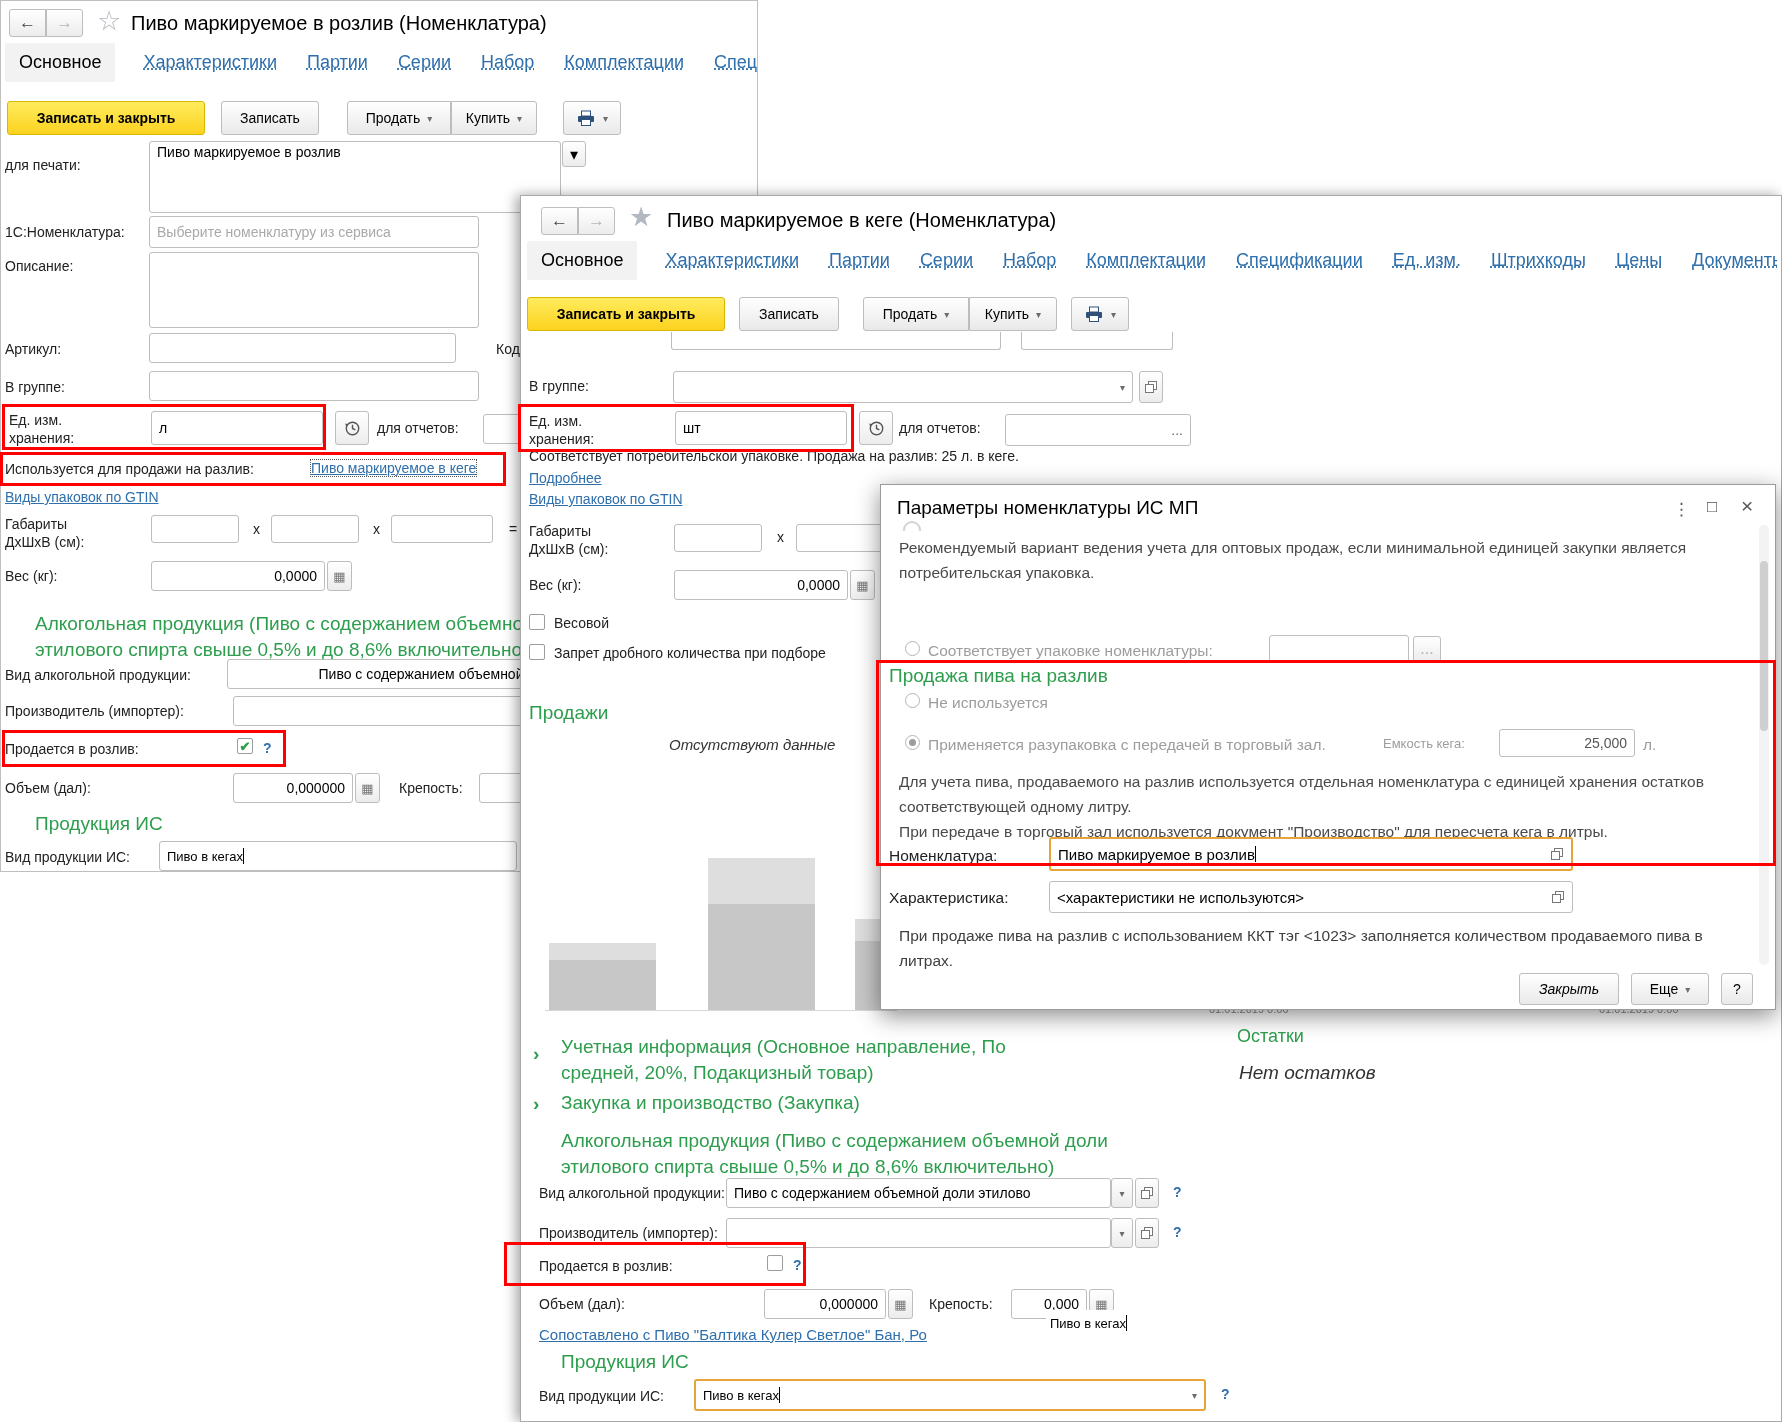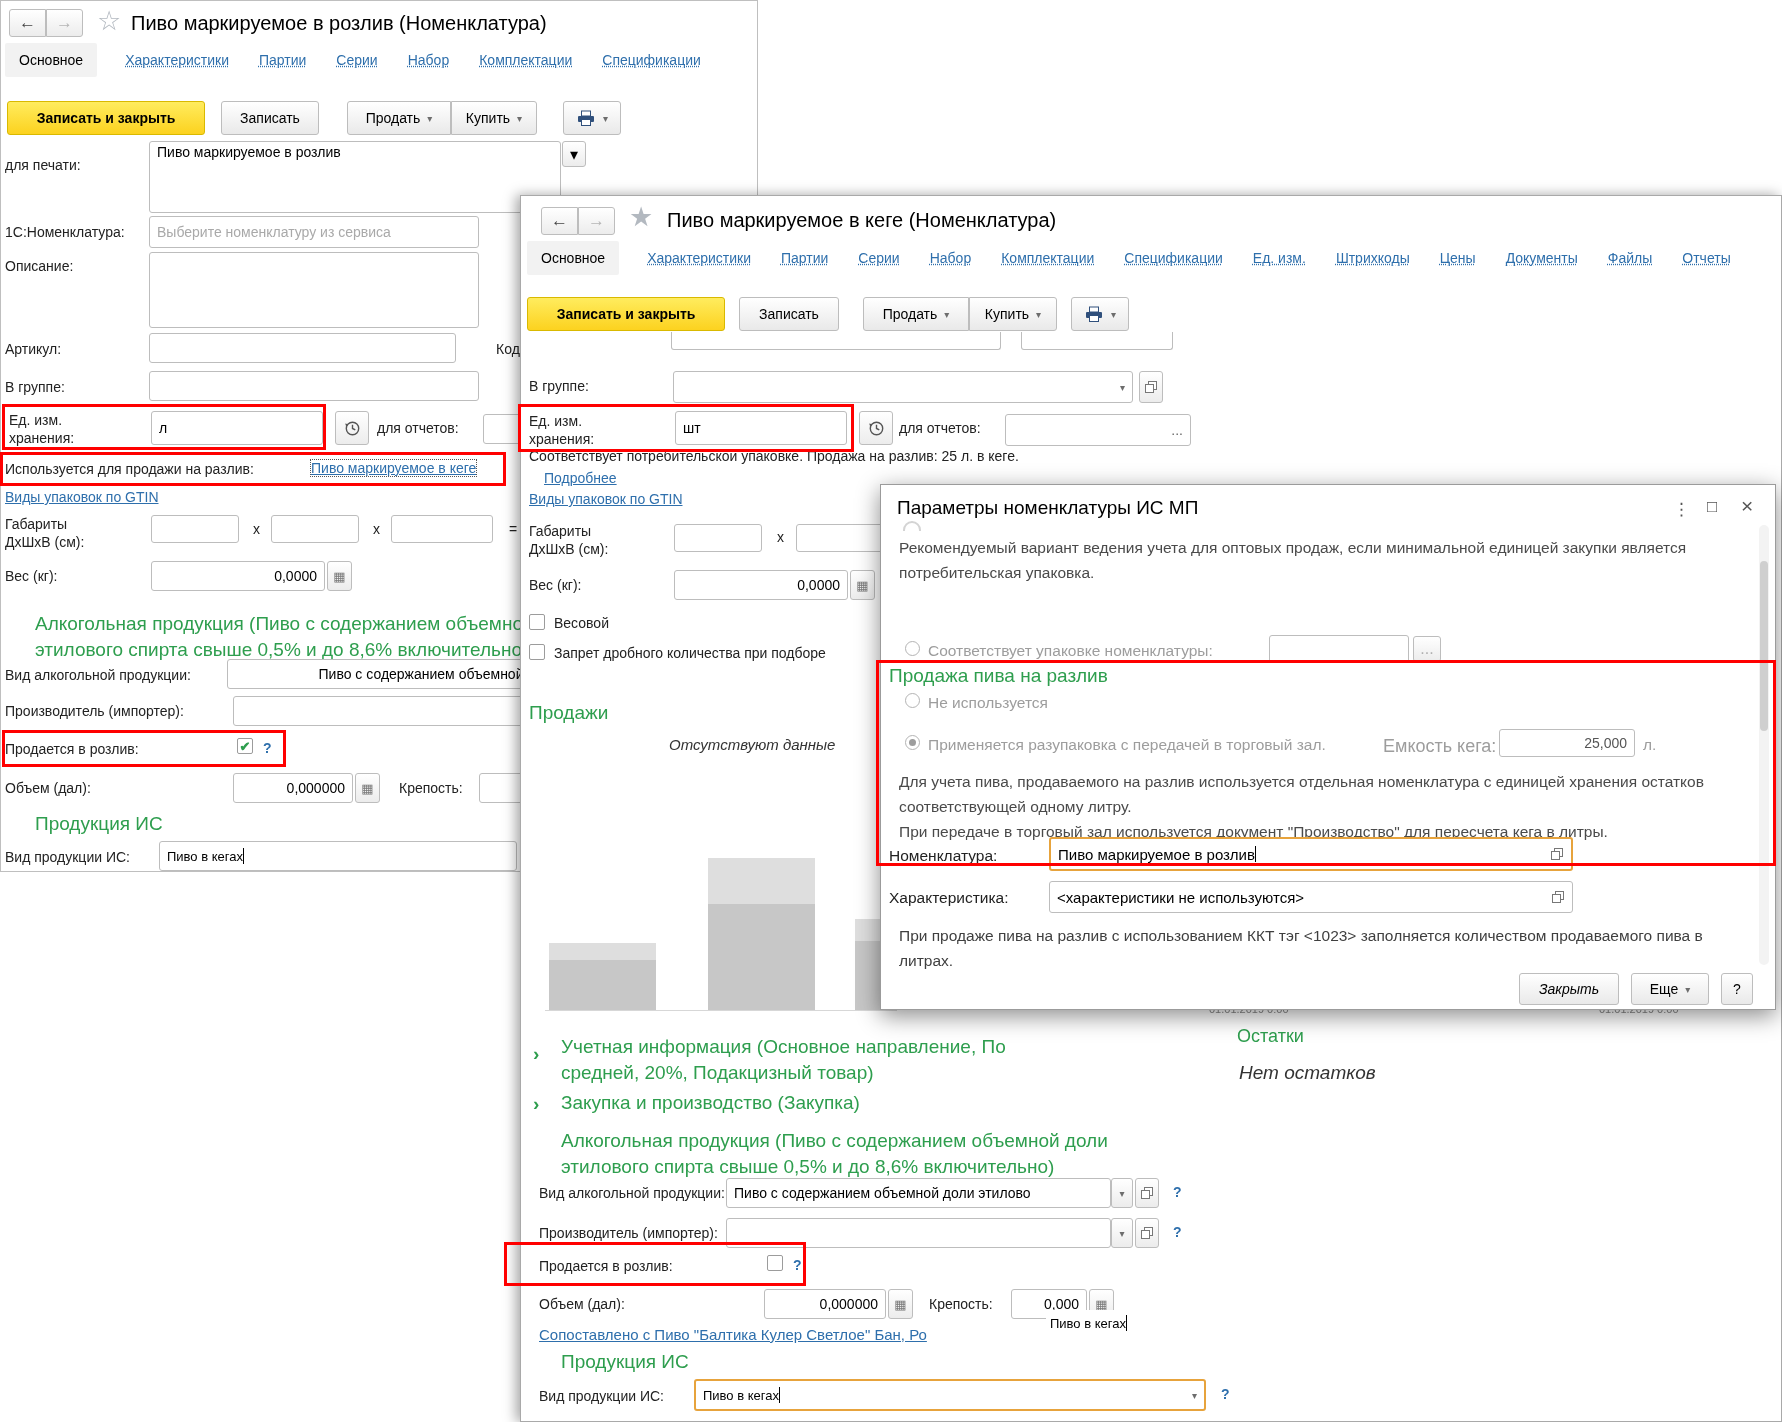--- a/index.html
+++ b/index.html
@@ -13,21 +13,21 @@
   .fld.num{justify-content:flex-end;}
   .ph{color:#a9a9a9;}
   .ta{background:#fff;border:1px solid #bdbdbd;border-radius:3px;font-size:14px;padding:2px 7px;overflow:hidden;}
   .btn{display:flex;align-items:center;justify-content:center;border:1px solid #bdbdbd;border-radius:3px;
        background:linear-gradient(#ffffff,#e9e9e9);font-size:14px;white-space:nowrap;cursor:pointer;}
   .btn-y{background:linear-gradient(#ffec5e,#fcd21f);border-color:#d9b900;font-weight:bold;}
   .sqb{display:flex;align-items:center;justify-content:center;border:1px solid #bdbdbd;border-radius:3px;
        background:linear-gradient(#ffffff,#ececec);cursor:pointer;}
   .dd{color:#6d6d6d;font-size:10px;margin-left:7px;}
   .tabs{display:flex;align-items:center;gap:26px;white-space:nowrap;}
-  .tab{color:#2e6fac;font-size:14px;text-decoration:underline;text-decoration-style:dotted;
+  .tab{color:#2e6fac;font-size:18px;text-decoration:underline;text-decoration-style:dotted;
        padding:9px 2px;cursor:pointer;}
   .tab.active{background:#f2f2f2;color:#000;text-decoration:none;padding:9px 14px;border-radius:2px;cursor:default;}
   .lnk{color:#2e6fac;text-decoration:underline;font-size:14px;cursor:pointer;white-space:nowrap;}
   .grn{color:#2e9e4e;white-space:nowrap;}
   .chev{color:#2e9e4e;font-weight:bold;font-size:19px;line-height:1;}
   .chev.open{display:inline-block;transform:rotate(90deg);}
   .help{color:#2e6fac;font-weight:bold;font-size:14px;cursor:pointer;}
   .cb{width:16px;height:16px;border:1px solid #9c9c9c;border-radius:2px;background:#fff;
       display:flex;align-items:center;justify-content:center;cursor:pointer;}
   .cb.on::after{content:"✔";color:#2e9e4e;font-weight:bold;font-size:13px;}
@@ -280,21 +280,21 @@
             <path d="M3.2,7.5 L2.2,4.6 L5.2,5.2" fill="#555"></path>
           </svg>
       </span>
     </div>
     <div class="a lbl" style="left:378px;top:224px;">для отчетов:</div>
     <div class="a fld" style="left:484px;top:218px;width:186px;height:32px;justify-content:flex-end;">
       <span style="color:#666;">...</span>
     </div>
 
     <div class="a lbl" style="left:8px;top:252px;">Соответствует потребительской упаковке. Продажа на разлив: 25 л. в кеге.</div>
-    <span class="a lnk" style="left:23px;top:274px;">Подробнее</span>
+    <span class="a lnk" style="left:8px;top:274px;">Подробнее</span>
     <span class="a lnk" style="left:8px;top:295px;">Виды упаковок по GTIN</span>
 
     <div class="a lbl" style="left:8px;top:326px;line-height:18px;">
       <span>Габариты</span><br>
       <span>ДхШхВ (см):</span>
     </div>
     <div class="a fld" style="left:153px;top:328px;width:88px;height:28px;"></div>
     <span class="a lbl" style="left:256px;top:333px;">х</span>
     <div class="a fld" style="left:275px;top:328px;width:145px;height:28px;"></div>
 
@@ -439,21 +439,21 @@
       <span style="color:#b0b0b0;">...</span>
     </div>
 
     <div class="a grn" style="left:8px;top:180px;font-size:19px;">Продажа пива на разлив</div>
 
     <div class="a rd" style="left:24px;top:208px;"></div>
     <div class="a lbl dim" style="left:47px;top:209px;font-size:15.5px;">Не используется</div>
 
     <div class="a rd sel" style="left:24px;top:250px;"></div>
     <div class="a lbl dim" style="left:47px;top:251px;font-size:15.5px;">Применяется разупаковка с передачей в торговый зал.</div>
-    <div class="a lbl dim" style="left:502px;top:251px;font-size:18px;">Емкость кега:</div>
+    <div class="a lbl dim" style="left:502px;top:251px;font-size:13px;">Емкость кега:</div>
     <div class="a fld num" style="left:618px;top:244px;width:136px;height:28px;">
       <span style="color:#555;">25,000</span>
     </div>
     <div class="a lbl dim" style="left:762px;top:251px;font-size:15.5px;">л.</div>
 
     <div class="a p" style="left:18px;top:334px;width:866px;">При передаче в торговый зал используется документ "Производство" для пересчета кега в литры.</div>
     <div class="a p" style="left:18px;top:284px;width:840px;">Для учета пива, продаваемого на разлив используется отдельная номенклатура с единицей хранения остатков соответствующей одному литру.</div>
 
     <div class="a lbl" style="left:8px;top:362px;font-size:15.5px;">Номенклатура:</div>
     <div class="a fld ylw" style="left:168px;top:352px;width:524px;height:34px;font-size:15px;">

